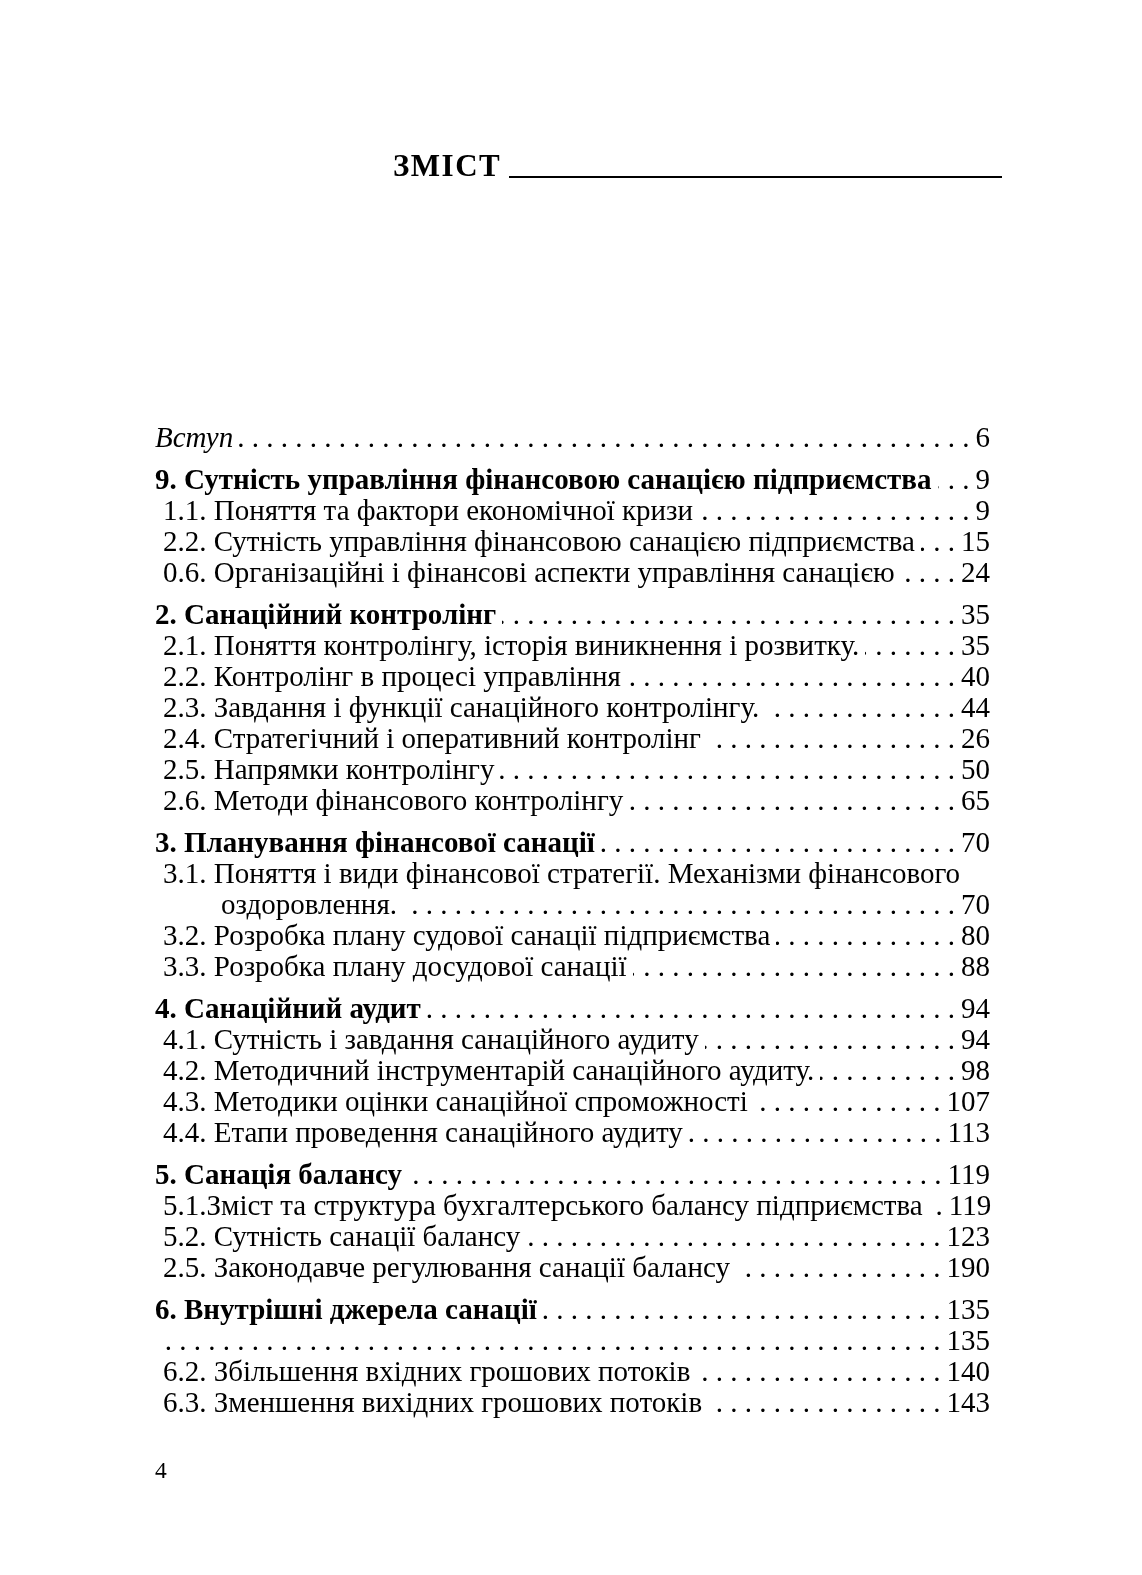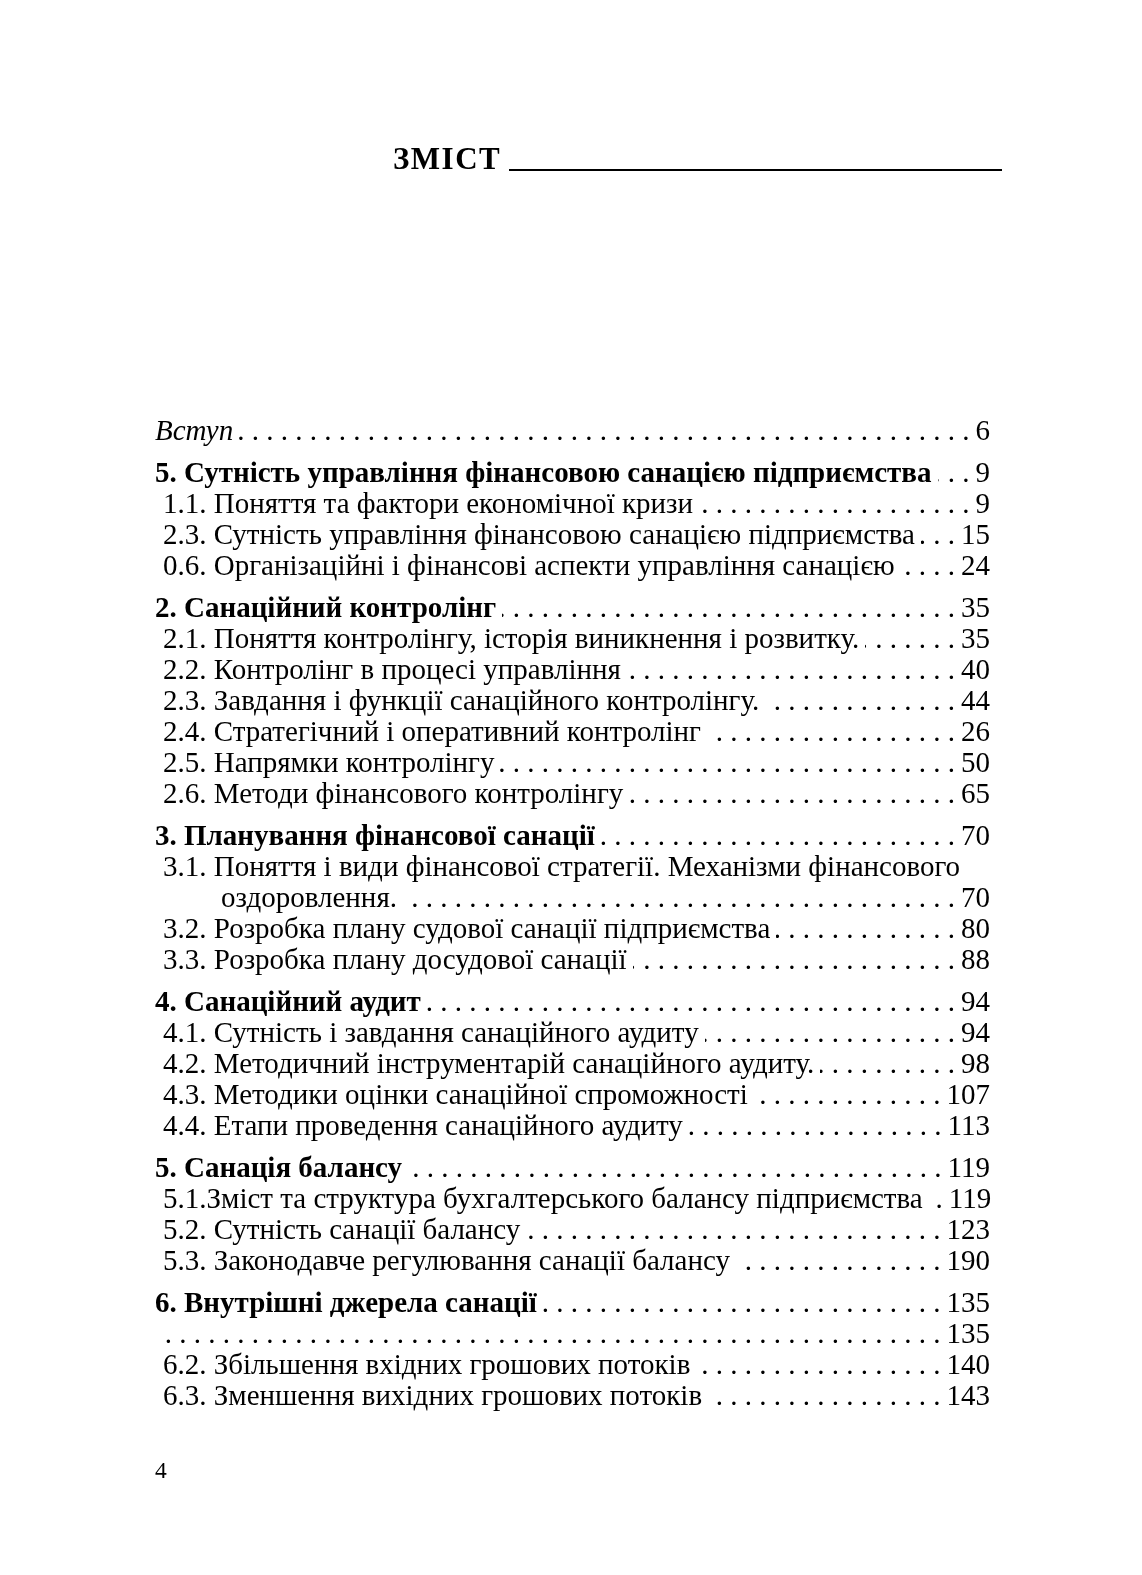--- a/index.html
+++ b/index.html
@@ -14,21 +14,21 @@
     background: #ffffff;
     color: #000000;
     font-family: "Liberation Serif", serif;
     overflow: hidden;
     box-sizing: border-box;
   }
   .content {
     position: absolute;
     left: 155px;
     right: 152px;
-    top: 141px;
+    top: 148px;
   }
   .title-row {
     display: flex;
     align-items: flex-end;
     margin-left: 238px;
     margin-right: -12px;
   }
   .doc-title {
     font-weight: bold;
     font-size: 31px;
@@ -100,31 +100,31 @@
       <span class="doc-title">ЗМІСТ</span>
       <span class="title-rule"></span>
     </div>
     <div class="toc">
         <div class="entry italic indent0">
           <span class="entry-text">Вступ</span>
           <span class="leader"></span>
           <span class="page-num">6</span>
         </div>
         <div class="entry bold indent0">
-          <span class="entry-text">5. Сутність управління фінансовою санацією підприємства</span>
+          <span class="entry-text">9. Сутність управління фінансовою санацією підприємства</span>
           <span class="leader"></span>
           <span class="page-num">9</span>
         </div>
         <div class="entry normal indent1">
           <span class="entry-text">1.1. Поняття та фактори економічної кризи</span>
           <span class="leader"></span>
           <span class="page-num">9</span>
         </div>
         <div class="entry normal indent1">
-          <span class="entry-text">2.3. Сутність управління фінансовою санацією підприємства</span>
+          <span class="entry-text">2.2. Сутність управління фінансовою санацією підприємства</span>
           <span class="leader"></span>
           <span class="page-num">15</span>
         </div>
         <div class="entry normal indent1">
           <span class="entry-text">0.6. Організаційні і фінансові аспекти управління санацією</span>
           <span class="leader"></span>
           <span class="page-num">24</span>
         </div>
         <div class="entry bold indent0">
           <span class="entry-text">2. Санаційний контролінг</span>
@@ -218,21 +218,21 @@
           <span class="entry-text">5.1.Зміст та структура бухгалтерського балансу підприємства</span>
           <span class="leader"></span>
           <span class="page-num">119</span>
         </div>
         <div class="entry normal indent1">
           <span class="entry-text">5.2. Сутність санації балансу</span>
           <span class="leader"></span>
           <span class="page-num">123</span>
         </div>
         <div class="entry normal indent1">
-          <span class="entry-text">5.3. Законодавче регулювання санації балансу</span>
+          <span class="entry-text">2.5. Законодавче регулювання санації балансу</span>
           <span class="leader"></span>
           <span class="page-num">190</span>
         </div>
         <div class="entry bold indent0">
           <span class="entry-text">6. Внутрішні джерела санації</span>
           <span class="leader"></span>
           <span class="page-num">135</span>
         </div>
         <div class="entry normal indent1">
           <span class="leader"></span>

